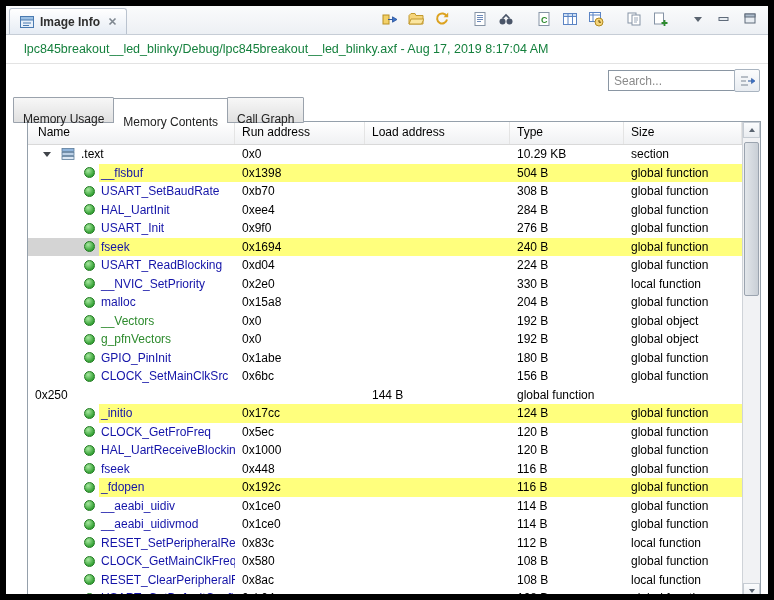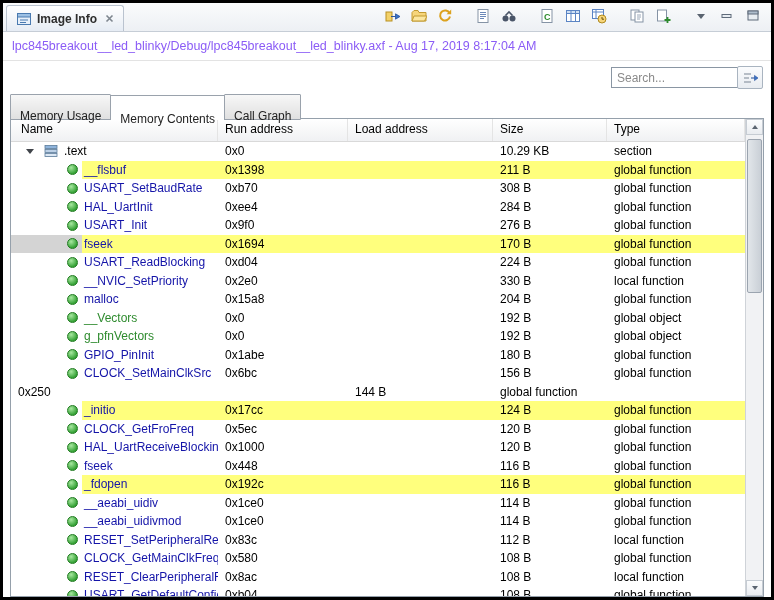--- a/index.html
+++ b/index.html
@@ -1,45 +1,45 @@
 <!DOCTYPE html>
 <html style="--hl: #ffff7d; --sel: #d4d4d4; --fn: #1414a8; --ob: #2e8b2e;"><head>
 <meta charset="utf-8">
 <style>
   html,body { margin:0; padding:0; background:#fff; }
   body { width:774px; height:600px; font-family:"Liberation Sans", sans-serif; overflow:hidden; }
-  .window { box-sizing:border-box; width:774px; height:600px; border:3px solid #000000; background:#fff; position:relative; overflow:hidden; }
+  .window { box-sizing:border-box; width:774px; height:600px; border:6px solid #000000; background:#fff; position:relative; overflow:hidden; }
 
   
   .tabbar { height:28px; background:linear-gradient(#fafbfc,#edf0f4); border-bottom:1px solid #c6cdd6; display:flex; align-items:flex-end; }
   .view-tab { display:flex; align-items:center; gap:5px; height:25px; margin-left:3px; padding:0 9px; background:linear-gradient(#ffffff,#e6ecf4); border:1px solid #bac3cf; border-bottom:none; border-radius:3px 3px 0 0; font-size:12px; font-weight:bold; color:#2e2e2e; }
   .view-tab svg { display:block; }
   .tab-close { display:flex; align-items:center; margin-left:3px; }
   .toolbar { margin-left:auto; display:flex; align-items:center; padding:0 7px 5px 0; gap:4px; }
   .tbtn { width:22px; height:20px; display:flex; align-items:center; justify-content:center; background:transparent; border:none; padding:0; cursor:default; }
   .tbtn svg { display:block; }
   .gap { width:8px; height:1px; }
   .chev { width:0; height:0; border-left:4px solid transparent; border-right:4px solid transparent; border-top:5px solid #5a6470; display:block; }
 
   
-  .infoline { height:28px; line-height:28px; padding-left:9px; font-size:12.5px; color:#8b5cf6; border-bottom:1px solid #e3e3e3; white-space:nowrap; }
+  .infoline { height:28px; line-height:28px; padding-left:18px; font-size:12.5px; color:#15803d; border-bottom:1px solid #e3e3e3; white-space:nowrap; }
 
   
   .searchrow { height:34px; position:relative; background:#fff; }
   .search-input { position:absolute; top:6px; right:24px; width:136px; height:21px; box-sizing:border-box; border:1px solid #8a96a3; font:12px "Liberation Sans",sans-serif; padding:0 5px; color:#333; background:#fff; }
   .search-input::placeholder { color:#8a8a8a; }
   .search-btn { position:absolute; top:5px; right:8px; width:26px; height:23px; box-sizing:border-box; border:1px solid #a9b4c0; background:linear-gradient(#fbfcfd,#e8ecf1); border-radius:2px; display:flex; align-items:center; justify-content:center; padding:0; }
 
   
   .subtabs { display:flex; align-items:flex-end; padding-left:7px; height:25px; position:relative; z-index:2; }
   .subtab { box-sizing:border-box; height:21px; line-height:19px; padding:12px 9px; font-size:12px; color:#222; background:linear-gradient(#f7f7f7,#e0e0e0); border:1px solid #9aa2ac; margin-right:-1px; border-radius:1px 1px 0 0; white-space:nowrap; }
   .subtab.active { height:24px; line-height:23px; background:#fff; border-bottom:none; position:relative; z-index:3; }
 
   
-  .table { position:absolute; left:7px; right:7px; top:115px; height:477px; border:1px solid #95a0ab; display:flex; overflow:hidden; background:#fff; z-index:1; }
+  .table { position:absolute; left:21px; right:7px; top:115px; height:477px; border:1px solid #95a0ab; display:flex; overflow:hidden; background:#fff; z-index:1; }
   .table-main { flex:1; display:flex; flex-direction:column; overflow:hidden; min-width:0; }
   .thead { display:grid; grid-template-columns:207px 130px 145px 114px 1fr; height:22px; flex:none; background:linear-gradient(#ffffff,#f0f1f3); border-bottom:1px solid #d9d9d9; }
   .th { font-size:12px; color:#000; line-height:21px; padding-left:7px; border-right:1px solid #e4e4e4; overflow:hidden; white-space:nowrap; }
   .th.name { padding-left:10px; }
   .tbody { flex:1; overflow:hidden; }
   .trow { display:grid; grid-template-columns:207px 130px 145px 114px 1fr; height:18.5px; position:relative; align-items:center; }
   .trow.hl::before { content:""; position:absolute; left:71px; right:0; top:0; bottom:0; background:var(--hl,#ffff7d); }
   .trow.sel { background:var(--sel,#d4d4d4); }
   .cell { position:relative; font-size:12px; color:#000; padding-left:7px; white-space:nowrap; overflow:hidden; z-index:1; }
   .c-name { display:flex; align-items:center; padding-left:0; height:100%; }
@@ -189,22 +189,22 @@
     <div class="subtab active">Memory Contents</div>
     <div class="subtab">Call Graph</div>
   </div>
 
   <div class="table">
     <div class="table-main">
       <div class="thead">
         <div class="th name">Name</div>
         <div class="th">Run address</div>
         <div class="th">Load address</div>
+        <div class="th">Type</div>
         <div class="th">Size</div>
-        <div class="th">Type</div>
       </div>
       <div class="tbody">
           <div class="trow">
             <div class="cell c-name">
               <span class="arrow"></span>
               <span class="sec-icon"><svg viewBox="0 0 14 14" width="14" height="14">
                   <rect x="1" y="1.5" width="12" height="3" fill="#8fb4dc" stroke="#5a7a9a" stroke-width="0.8"></rect>
                   <rect x="1" y="5.5" width="12" height="3" fill="#bcd0e6" stroke="#5a7a9a" stroke-width="0.8"></rect>
                   <rect x="1" y="9.5" width="12" height="3" fill="#dde8f4" stroke="#5a7a9a" stroke-width="0.8"></rect>
                 </svg></span>
@@ -216,21 +216,21 @@
             <div class="cell">section</div>
           </div>
           <div class="trow hl">
             <div class="cell c-name">
               <span class="indent"></span>
               <span class="sym-icon"></span>
               <span class="nlabel k-function">__flsbuf</span>
             </div>
             <div class="cell">0x1398</div>
             <div class="cell"></div>
-            <div class="cell">211 B</div>
+            <div class="cell">504 B</div>
             <div class="cell">global function</div>
           </div>
           <div class="trow">
             <div class="cell c-name">
               <span class="indent"></span>
               <span class="sym-icon"></span>
               <span class="nlabel k-function">USART_SetBaudRate</span>
             </div>
             <div class="cell">0xb70</div>
             <div class="cell"></div>
@@ -260,21 +260,21 @@
             <div class="cell">global function</div>
           </div>
           <div class="trow hl sel">
             <div class="cell c-name">
               <span class="indent"></span>
               <span class="sym-icon"></span>
               <span class="nlabel k-function">fseek</span>
             </div>
             <div class="cell">0x1694</div>
             <div class="cell"></div>
-            <div class="cell">170 B</div>
+            <div class="cell">240 B</div>
             <div class="cell">global function</div>
           </div>
           <div class="trow">
             <div class="cell c-name">
               <span class="indent"></span>
               <span class="sym-icon"></span>
               <span class="nlabel k-function">USART_ReadBlocking</span>
             </div>
             <div class="cell">0xd04</div>
             <div class="cell"></div>

